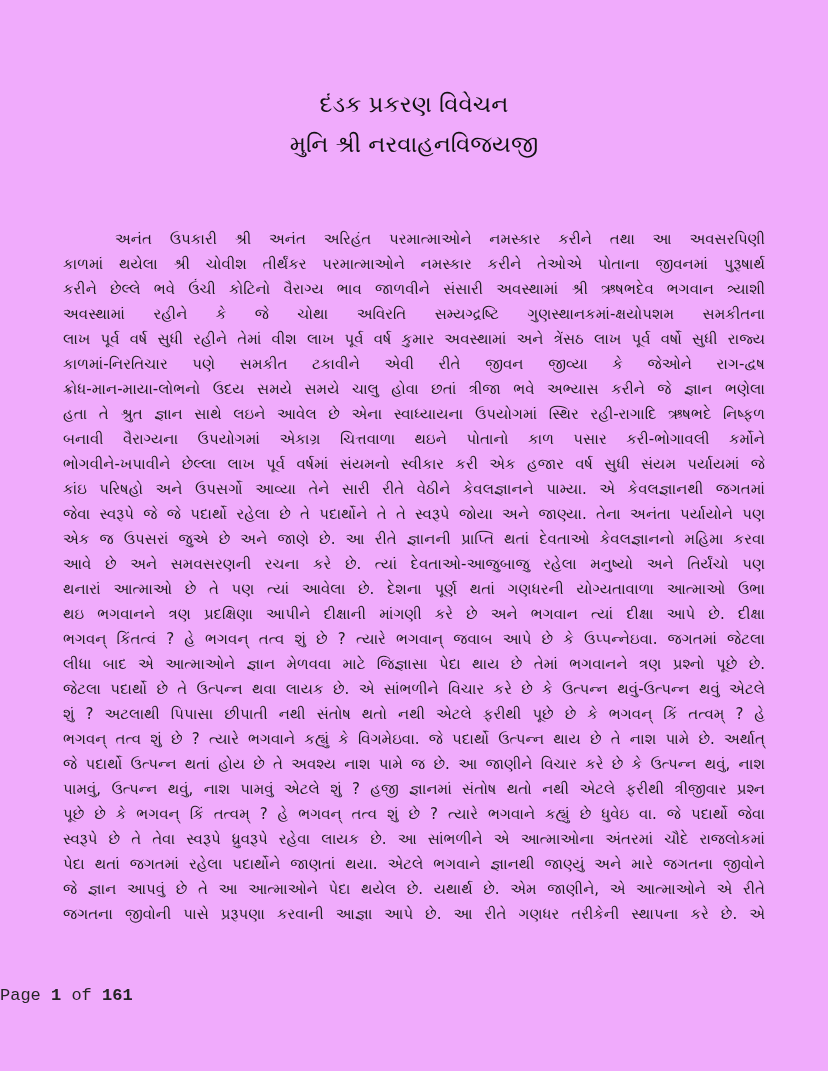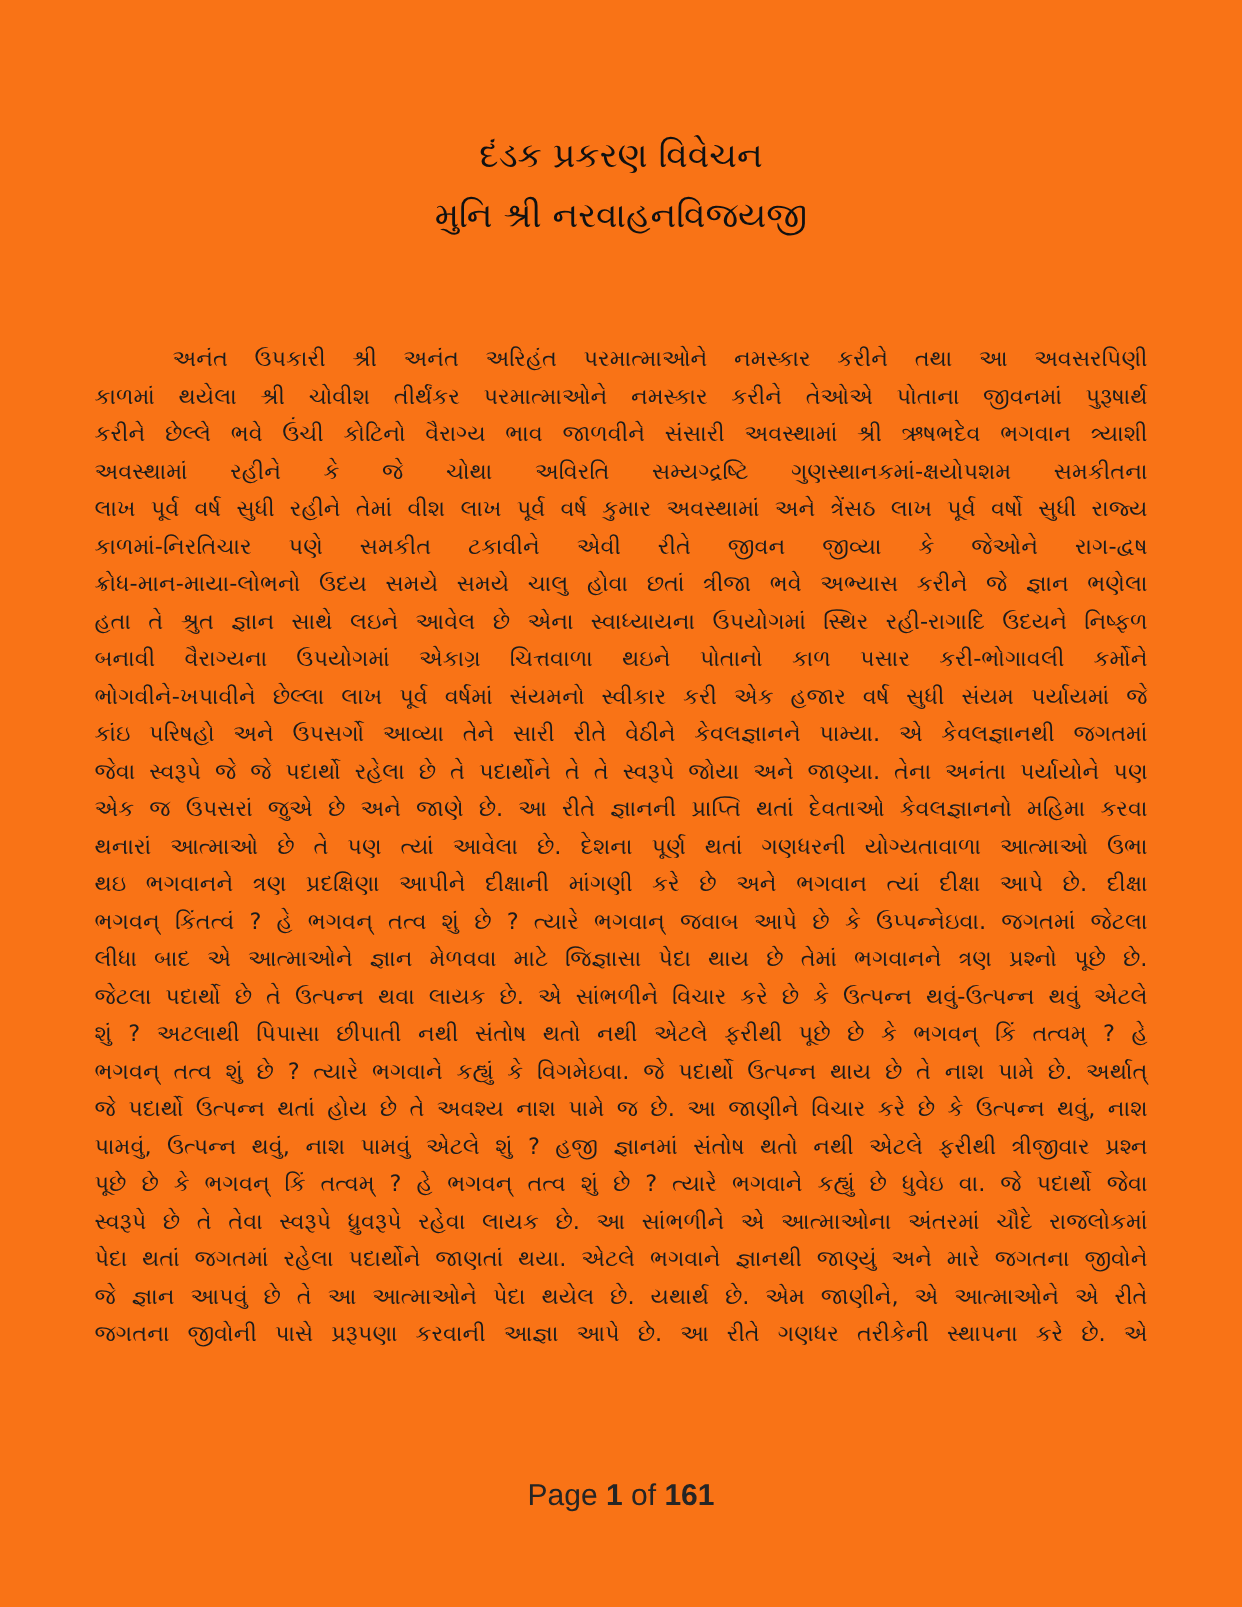--- a/index.html
+++ b/index.html
@@ -4,21 +4,21 @@
 <style>
   html, body {
     margin: 0;
     padding: 0;
     background: #ffffff;
   }
   .page {
     position: relative;
     width: 828px;
     height: 1071px;
-    background: #f97316;
+    background: #f0abfc;
     color: #1c1c1c;
     font-family: "DejaVu Sans", sans-serif;
     overflow: hidden;
   }
   .title-block {
     position: absolute;
     top: 84px;
     left: 0;
     width: 100%;
     text-align: center;
@@ -44,23 +44,22 @@
     min-height: 25px;
   }
   .body-line:first-child {
     text-indent: 52px;
   }
   .footer {
     position: absolute;
     top: 986px;
     left: 0;
     width: 100%;
-    text-align: center;
-    font-family: Liberation Sans, sans-serif;
-    font-size: 20px;
+    font-family: Liberation Mono, monospace;
+    font-size: 17px;
     color: #252525;
   }
   .footer .num {
     font-weight: bold;
   }
 </style>
 </head>
 <body>
 
 <div class="page">
@@ -71,26 +70,27 @@
   </div>
 
   <div class="body-text">
       <div class="body-line">અનંત ઉપકારી શ્રી અનંત અરિહંત પરમાત્માઓને નમસ્કાર કરીને તથા આ અવસરપિણી</div>
       <div class="body-line">કાળમાં થયેલા શ્રી ચોવીશ તીર્થંકર પરમાત્માઓને નમસ્કાર કરીને તેઓએ પોતાના જીવનમાં પુરૂષાર્થ</div>
       <div class="body-line">કરીને છેલ્લે ભવે ઉંચી કોટિનો વૈરાગ્ય ભાવ જાળવીને સંસારી અવસ્થામાં શ્રી ઋષભદેવ ભગવાન ત્ર્યાશી</div>
       <div class="body-line">અવસ્થામાં રહીને કે જે ચોથા અવિરતિ સમ્યગ્દ્રષ્ટિ ગુણસ્થાનકમાં-ક્ષયોપશમ સમકીતના</div>
       <div class="body-line">લાખ પૂર્વ વર્ષ સુધી રહીને તેમાં વીશ લાખ પૂર્વ વર્ષ કુમાર અવસ્થામાં અને ત્રેંસઠ લાખ પૂર્વ વર્ષો સુધી રાજ્ય</div>
       <div class="body-line">કાળમાં-નિરતિચાર પણે સમકીત ટકાવીને એવી રીતે જીવન જીવ્યા કે જેઓને રાગ-દ્વષ</div>
       <div class="body-line">ક્રોધ-માન-માયા-લોભનો ઉદય સમયે સમયે ચાલુ હોવા છતાં ત્રીજા ભવે અભ્યાસ કરીને જે જ્ઞાન ભણેલા</div>
-      <div class="body-line">હતા તે શ્રુત જ્ઞાન સાથે લઇને આવેલ છે એના સ્વાધ્યાયના ઉપયોગમાં સ્થિર રહી-રાગાદિ ઉદયને નિષ્ફળ</div>
+      <div class="body-line">હતા તે શ્રુત જ્ઞાન સાથે લઇને આવેલ છે એના સ્વાધ્યાયના ઉપયોગમાં સ્થિર રહી-રાગાદિ ઋષભદે નિષ્ફળ</div>
       <div class="body-line">બનાવી વૈરાગ્યના ઉપયોગમાં એકાગ્ર ચિત્તવાળા થઇને પોતાનો કાળ પસાર કરી-ભોગાવલી કર્મોને</div>
       <div class="body-line">ભોગવીને-ખપાવીને છેલ્લા લાખ પૂર્વ વર્ષમાં સંયમનો સ્વીકાર કરી એક હજાર વર્ષ સુધી સંયમ પર્યાયમાં જે</div>
       <div class="body-line">કાંઇ પરિષહો અને ઉપસર્ગો આવ્યા તેને સારી રીતે વેઠીને કેવલજ્ઞાનને પામ્યા. એ કેવલજ્ઞાનથી જગતમાં</div>
       <div class="body-line">જેવા સ્વરૂપે જે જે પદાર્થો રહેલા છે તે પદાર્થોને તે તે સ્વરૂપે જોયા અને જાણ્યા. તેના અનંતા પર્યાયોને પણ</div>
       <div class="body-line">એક જ ઉપસરાં જુએ છે અને જાણે છે. આ રીતે જ્ઞાનની પ્રાપ્તિ થતાં દેવતાઓ કેવલજ્ઞાનનો મહિમા કરવા</div>
+      <div class="body-line">આવે છે અને સમવસરણની રચના કરે છે. ત્યાં દેવતાઓ-આજુબાજુ રહેલા મનુષ્યો અને તિર્યંચો પણ</div>
       <div class="body-line">થનારાં આત્માઓ છે તે પણ ત્યાં આવેલા છે. દેશના પૂર્ણ થતાં ગણધરની યોગ્યતાવાળા આત્માઓ ઉભા</div>
       <div class="body-line">થઇ ભગવાનને ત્રણ પ્રદક્ષિણા આપીને દીક્ષાની માંગણી કરે છે અને ભગવાન ત્યાં દીક્ષા આપે છે. દીક્ષા</div>
       <div class="body-line">ભગવન્ કિંતત્વં ? હે ભગવન્ તત્વ શું છે ? ત્યારે ભગવાન્ જવાબ આપે છે કે ઉપ્પન્નેઇવા. જગતમાં જેટલા</div>
       <div class="body-line">લીધા બાદ એ આત્માઓને જ્ઞાન મેળવવા માટે જિજ્ઞાસા પેદા થાય છે તેમાં ભગવાનને ત્રણ પ્રશ્નો પૂછે છે.</div>
       <div class="body-line">જેટલા પદાર્થો છે તે ઉત્પન્ન થવા લાયક છે. એ સાંભળીને વિચાર કરે છે કે ઉત્પન્ન થવું-ઉત્પન્ન થવું એટલે</div>
       <div class="body-line">શું ? અટલાથી પિપાસા છીપાતી નથી સંતોષ થતો નથી એટલે ફરીથી પૂછે છે કે ભગવન્ કિં તત્વમ્ ? હે</div>
       <div class="body-line">ભગવન્ તત્વ શું છે ? ત્યારે ભગવાને કહ્યું કે વિગમેઇવા. જે પદાર્થો ઉત્પન્ન થાય છે તે નાશ પામે છે. અર્થાત્</div>
       <div class="body-line">જે પદાર્થો ઉત્પન્ન થતાં હોય છે તે અવશ્ય નાશ પામે જ છે. આ જાણીને વિચાર કરે છે કે ઉત્પન્ન થવું, નાશ</div>
       <div class="body-line">પામવું, ઉત્પન્ન થવું, નાશ પામવું એટલે શું ? હજી જ્ઞાનમાં સંતોષ થતો નથી એટલે ફરીથી ત્રીજીવાર પ્રશ્ન</div>
       <div class="body-line">પૂછે છે કે ભગવન્ કિં તત્વમ્ ? હે ભગવન્ તત્વ શું છે ? ત્યારે ભગવાને કહ્યું છે ધુવેઇ વા. જે પદાર્થો જેવા</div>

